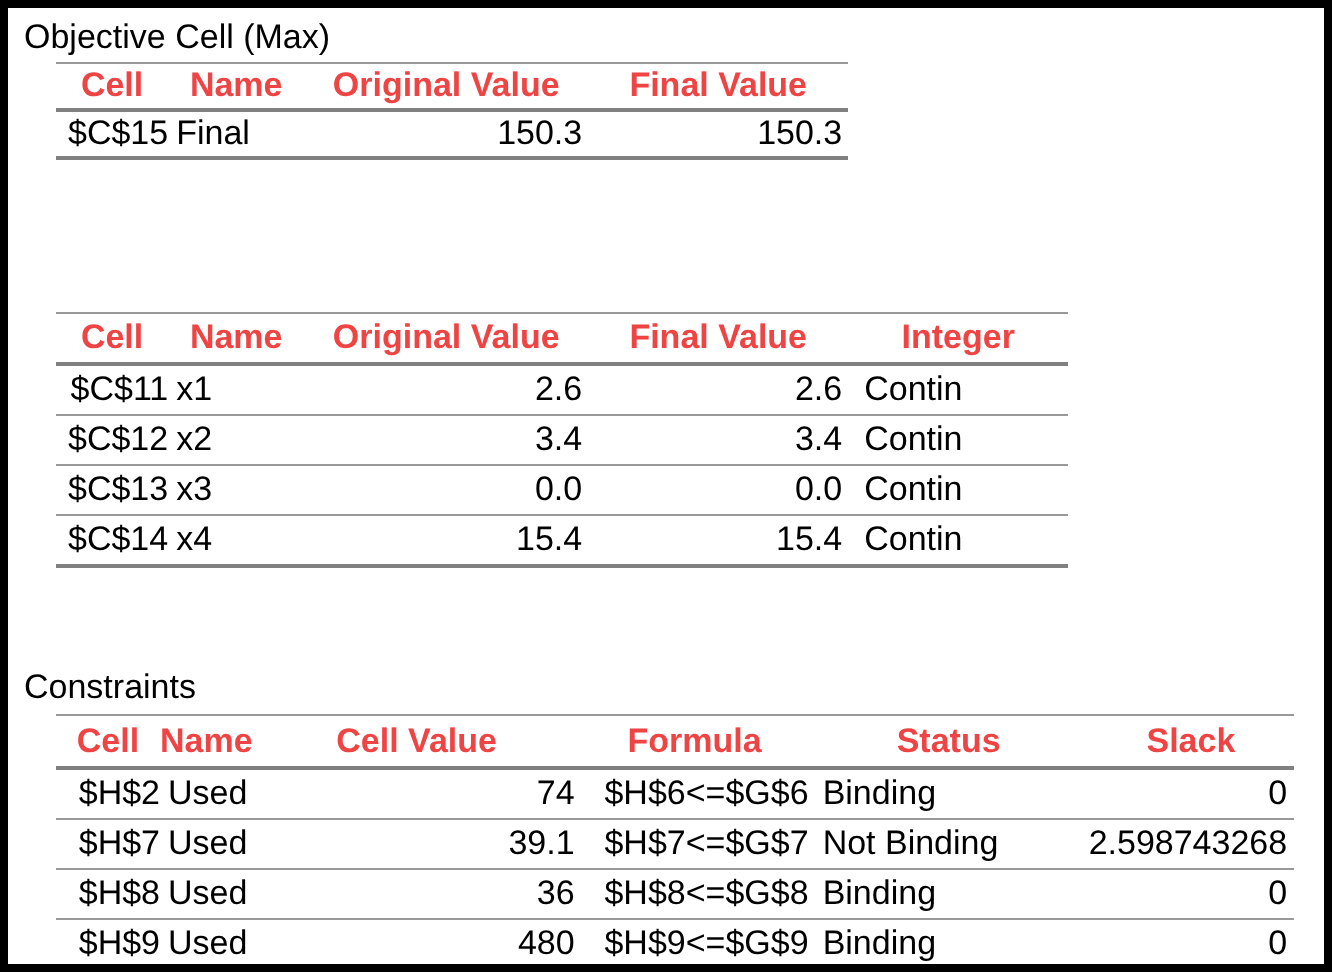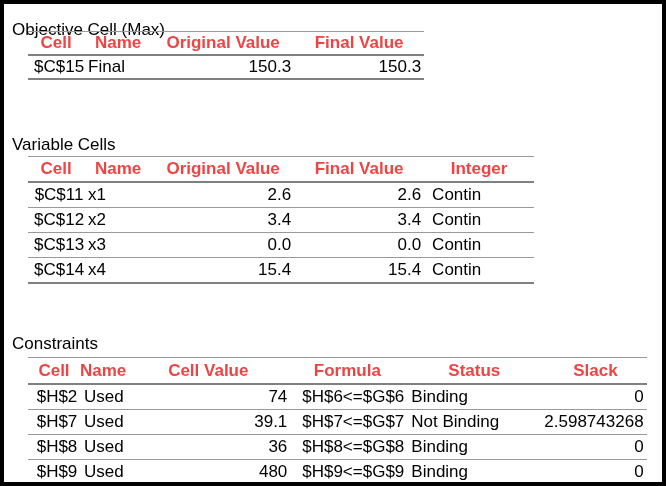--- a/index.html
+++ b/index.html
@@ -39,30 +39,30 @@
   }
   table.rpt td{
     padding:0;
     border-bottom:1px solid #999999;
     white-space:nowrap;
     overflow:visible;
   }
   table.rpt tr.last td{
     border-bottom:2px solid #808080;
   }
-  .c-cell{text-align:center;padding-left:6px !important;}
+  .c-cell{text-align:right;padding-left:6px !important;}
   .c-name{text-align:left;padding-left:4px !important;}
   .c-num{text-align:right;padding-right:3px !important;}
   .c-int{text-align:left;padding-left:8px !important;}
   .c-formula{text-align:right;padding-left:2px !important;}
   .c-status{text-align:left;padding-left:7px !important;}
   #t1{top:27px;} #t1 th{height:22px;} #t1 td{height:22px;}
   #t2{top:152px;} #t2 th{height:24px;} #t2 td{height:24px;}
   #t3{top:353px;} #t3 th{height:25px;} #t3 td{height:24px;}
-  #title1{top:16px;} #title2{top:131px;} #title3{top:330px;}
+  #title1{top:5px;} #title2{top:131px;} #title3{top:330px;}
 </style>
 </head>
 <body>
 
 <div id="canvas">
 
   <div id="title1" class="section-title">Objective Cell (Max)</div>
 
   <table id="t1" class="rpt">
     <colgroup>
@@ -82,21 +82,20 @@
     <tbody>
       <tr class="last">
         <td class="c-cell">$C$15</td>
         <td class="c-name">Final</td>
         <td class="c-num">150.3</td>
         <td class="c-num">150.3</td>
       </tr>
     </tbody>
   </table>
 
-  <div id="title2" class="section-title">Variable Cells</div>
 
   <table id="t2" class="rpt">
     <colgroup>
       <col style="width:56px">
         <col style="width:68px">
       <col style="width:142px">
         <col style="width:130px">
         <col style="width:110px">
     </colgroup>
     <thead>

